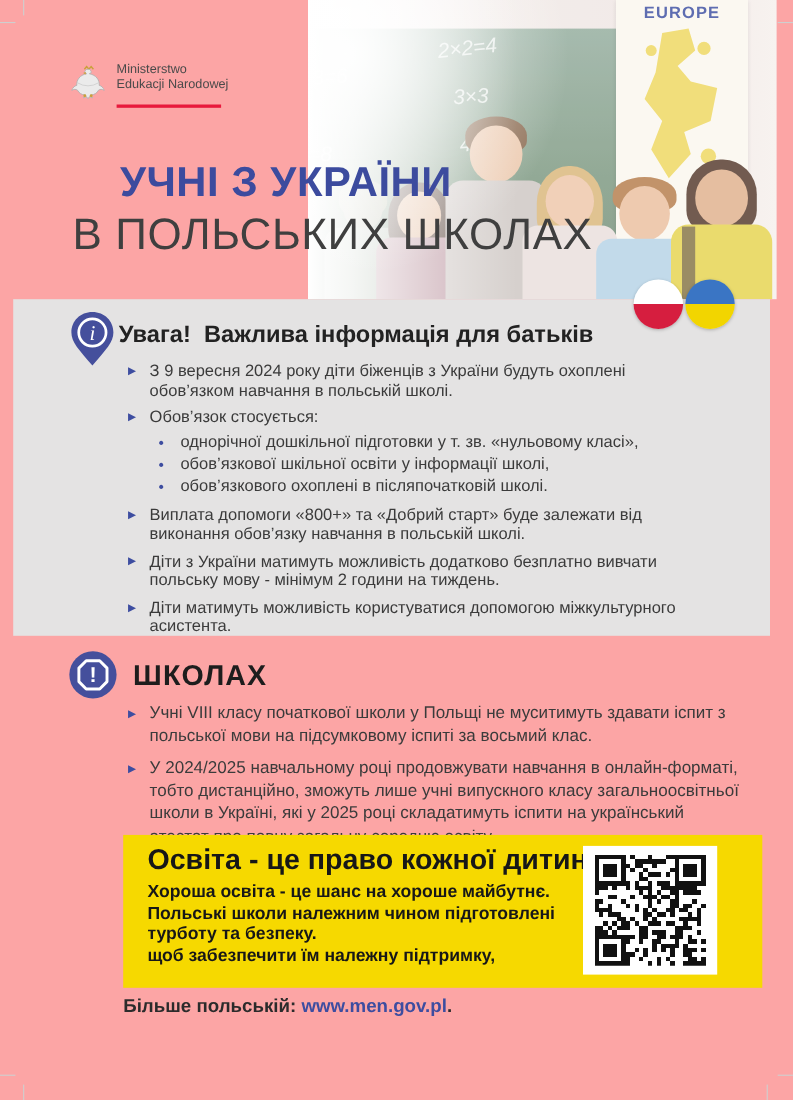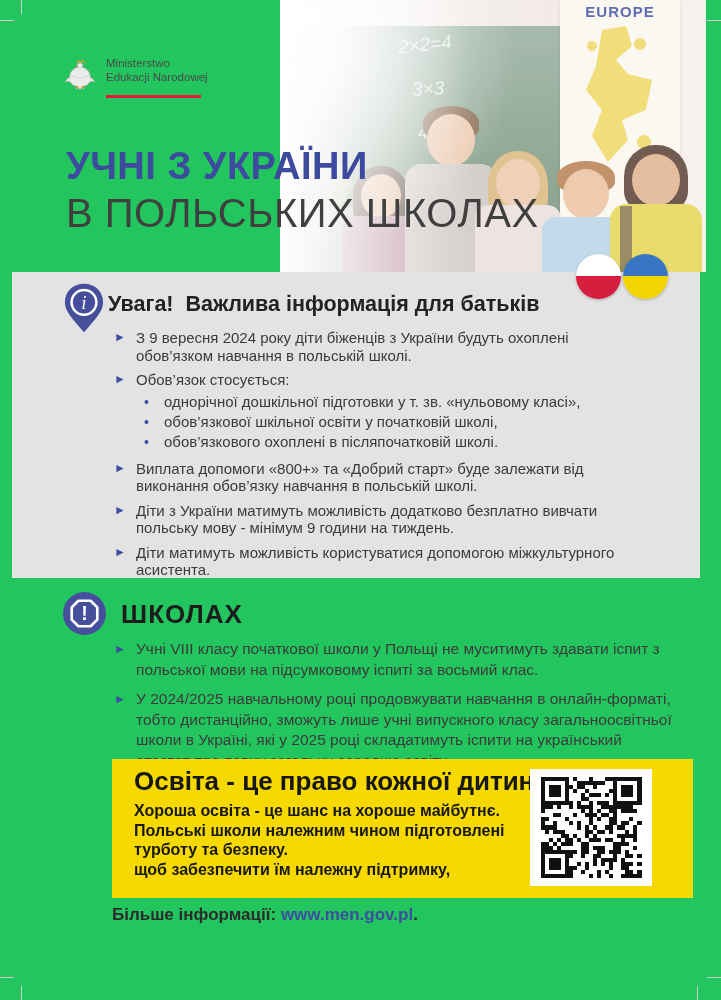--- a/index.html
+++ b/index.html
@@ -5,21 +5,21 @@
   :root{
     --accent:#3d4da0;
     --dark:#3a3a3a;
     --panel:#e4e3e3;
     --yellow:#f6d900;
     --red:#e8193c;
   }
   *{margin:0;padding:0;box-sizing:border-box;}
   html,body{background:#fff;}
   body{font-family:"Liberation Sans","DejaVu Sans",sans-serif;color:var(--dark);}
-  .page{position:relative;width:721px;height:1000px;background:#22c55e;overflow:hidden;}
+  .page{position:relative;width:721px;height:1000px;background:#fca5a5;overflow:hidden;}
 
   
   .crop{position:absolute;background:#cfcfcf;}
 
   
   .photo{position:absolute;left:280px;top:0;width:426px;height:272px;
          background:linear-gradient(90deg,#f3ecea 0,#efe6e3 70%,#f6efec 100%);overflow:hidden;}
   .chalkboard{position:absolute;left:0;top:26px;width:300px;height:246px;
          background:linear-gradient(180deg,#93ac9d 0,#7b977f 55%,#6e8a74 100%);}
   .chalk{position:absolute;color:rgba(255,255,255,.75);font-size:19px;font-style:italic;}
@@ -35,21 +35,21 @@
         rgba(255,255,255,.18);}
 
   
   .logo{position:absolute;left:62px;top:56px;display:flex;align-items:flex-start;}
   .logo-eagle{width:36px;height:40px;}
   .logo-text{margin-left:8px;font-size:11.5px;line-height:14px;color:#4a4a4a;}
   .logo-rule{margin-left:8px;position:absolute;left:36px;top:39px;width:95px;height:3px;background:var(--red);}
 
   
   .title{position:absolute;left:66px;top:143px;}
-  .title-l1{font-size:38px;font-weight:bold;color:#3c4b9e;letter-spacing:.5px;line-height:46px;}
+  .title-l1{font-size:38px;font-weight:bold;color:#3c4b9e;letter-spacing:.5px;line-height:46px;margin-left:43px;}
   .title-l2{font-size:40px;font-weight:400;color:#3f3f3f;letter-spacing:.5px;line-height:48px;}
 
   
   .flag{position:absolute;width:45px;height:45px;border-radius:50%;z-index:6;
         box-shadow:0 1px 3px rgba(0,0,0,.25);}
   .flag-pl{left:576px;top:254px;background:linear-gradient(180deg,#ffffff 0 50%,#d61e3f 50% 100%);}
   .flag-ua{left:623px;top:254px;background:linear-gradient(180deg,#3a75c4 0 50%,#f2d500 50% 100%);}
 
   
   .gray-panel{position:absolute;left:12px;top:272px;width:688px;height:306px;background:var(--panel);}
@@ -195,35 +195,35 @@
     <div class="bullet" style="flex-wrap:wrap;">
       <span class="arr">►</span>
       <span class="btxt">Обов’язок стосується:</span>
       <div class="sublist" style="flex-basis:100%;">
         <div class="subitem">
           <span class="dot">•</span>
           <span class="subtxt">однорічної дошкільної підготовки у т. зв. «нульовому класі»,</span>
         </div>
         <div class="subitem">
           <span class="dot">•</span>
-          <span class="subtxt">обов’язкової шкільної освіти у початковій школі,</span>
+          <span class="subtxt">обов’язкової шкільної освіти у інформації школі,</span>
         </div>
         <div class="subitem">
           <span class="dot">•</span>
           <span class="subtxt">обов’язкового охоплені в післяпочатковій школі.</span>
         </div>
       </div>
     </div>
     <div class="bullet">
       <span class="arr">►</span>
       <span class="btxt">Виплата допомоги «800+» та «Добрий старт» буде залежати від виконання обов’язку навчання в польській школі.</span>
     </div>
     <div class="bullet">
       <span class="arr">►</span>
-      <span class="btxt">Діти з України матимуть можливість додатково безплатно вивчати польську мову - мінімум 9 години на тиждень.</span>
+      <span class="btxt">Діти з України матимуть можливість додатково безплатно вивчати польську мову - мінімум 2 години на тиждень.</span>
     </div>
     <div class="bullet">
       <span class="arr">►</span>
       <span class="btxt">Діти матимуть можливість користуватися допомогою міжкультурного асистента.</span>
     </div>
   </div>
 
   <svg class="exc-icon" viewBox="0 0 44 44">
     <circle cx="22" cy="22" r="21" fill="#454f9c"></circle>
     <path d="M16 9.5 L28 9.5 L34.5 16 L34.5 28 L28 34.5 L16 34.5 L9.5 28 L9.5 16 Z" fill="none" stroke="#ffffff" stroke-width="2.6" stroke-linejoin="round"></path>
@@ -560,18 +560,18 @@
             <rect x="84" y="96" width="4" height="4"></rect>
             <rect x="88" y="96" width="4" height="4"></rect>
             <rect x="92" y="96" width="4" height="4"></rect>
             <rect x="96" y="96" width="4" height="4"></rect>
           </svg>
         </div>
     </div>
   </div>
 
   <div class="footer">
-    <span>Більше інформації:</span>
+    <span>Більше польській:</span>
     <span> </span>
     <a href="#" class="link">www.men.gov.pl</a><span>.</span>
   </div>
 
 </div>
 
 </body></html>

